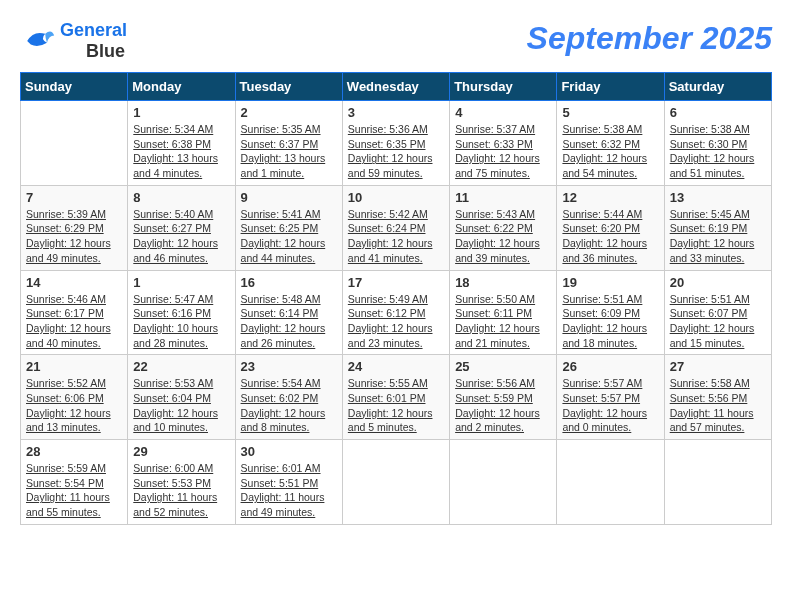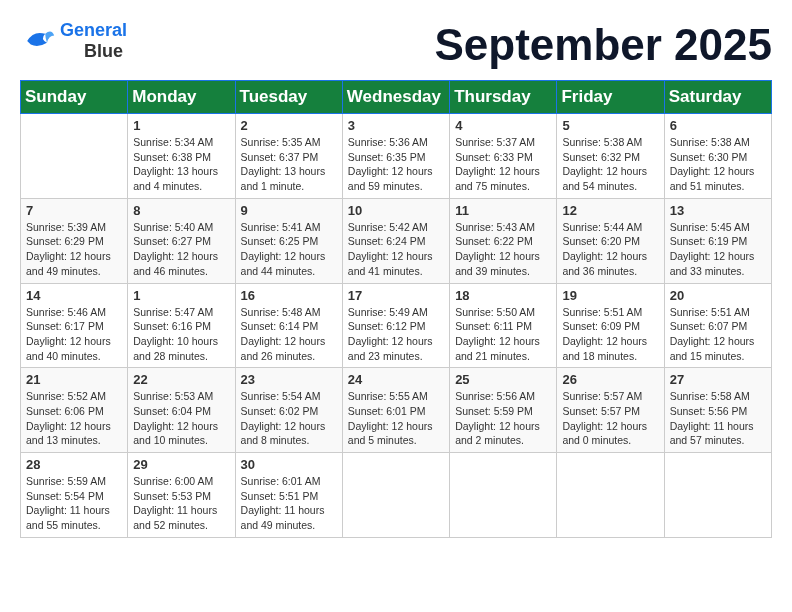--- a/index.html
+++ b/index.html
@@ -13,49 +13,51 @@
     .header {
       display: flex;
       justify-content: space-between;
       align-items: flex-start;
       margin-bottom: 10px;
     }
     .logo {
       display: flex;
       align-items: center;
       gap: 4px;
+      text-align: center;
     }
     .logo-bird {
       width: 36px;
       height: 36px;
     }
     .title-block {
       text-align: right;
     }
     .title-block h1 {
-      font-size: 44px;
+      font-size: 32px;
       font-weight: bold;
-      color: #0f172a;
+      color: #3b82f6;
+      font-style: italic;
     }
     .title-block h2 {
       font-size: 16px;
       font-weight: normal;
       color: #555;
     }
     table {
       width: 100%;
       border-collapse: collapse;
       font-size: 11px;
     }
     thead tr th {
-      background: #15803d;
+      background: #0c4a6e;
       color: #fff;
       padding: 6px 4px;
       text-align: left;
-      font-size: 17px;
+      font-size: 13px;
       font-weight: bold;
       border: 1px solid #1a73e8;
     }
     tbody tr td {
       border: 1px solid #ccc;
       vertical-align: top;
       padding: 4px 5px;
       width: calc(100%/7);
       min-height: 80px;
     }
@@ -63,20 +65,21 @@
       font-size: 13px;
       font-weight: bold;
       color: #333;
       display: block;
       margin-bottom: 2px;
     }
     .day-info {
       color: #333;
       font-size: 10.5px;
       line-height: 1.4;
+      text-decoration: underline;
     }
     tbody tr:nth-child(odd) td {
       background: #fff;
     }
     tbody tr:nth-child(even) td {
       background: #f9f9f9;
     }
     .empty-cell {
       background: #fff !important;
     }

